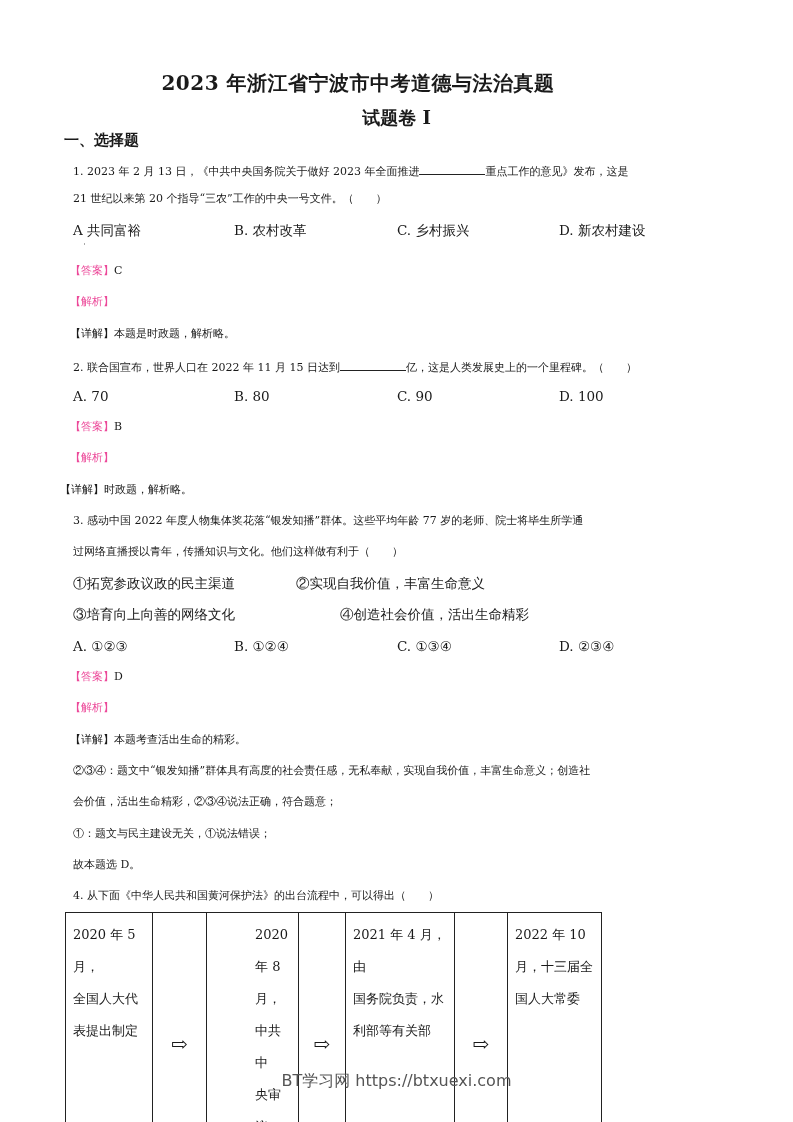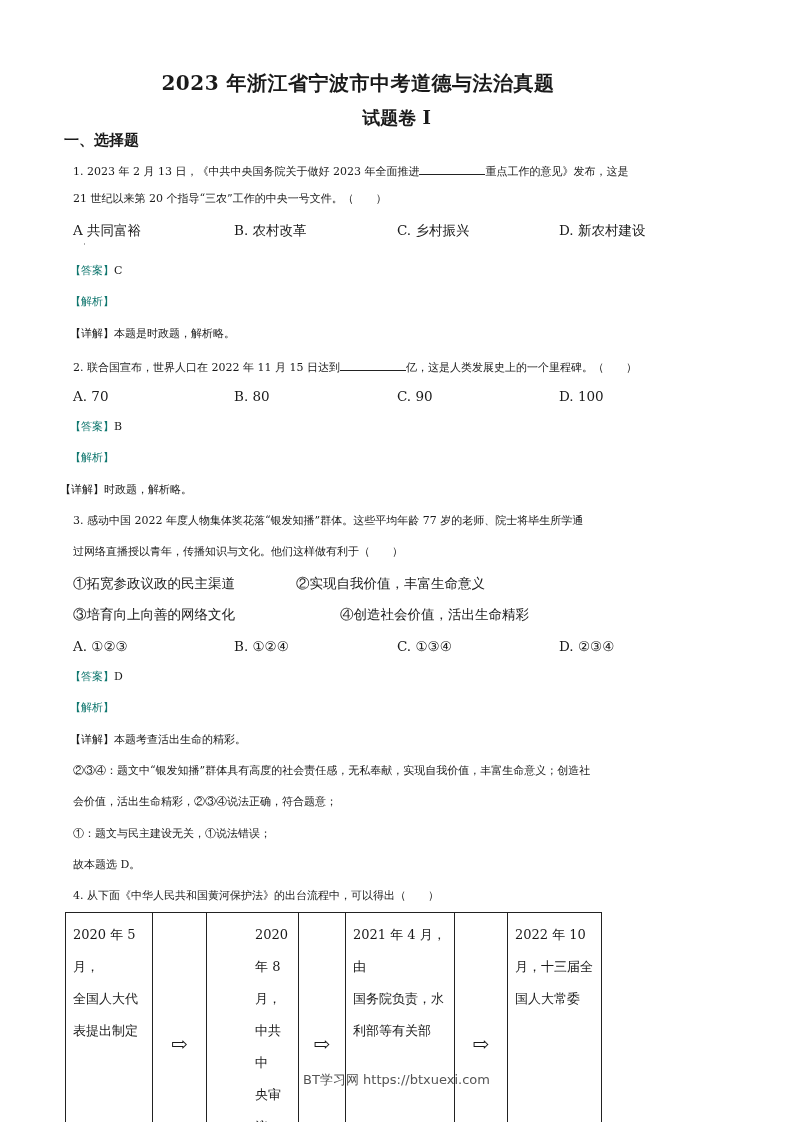--- a/index.html
+++ b/index.html
@@ -19,31 +19,31 @@
   }
   .line {
     position: absolute; left: 73px; font-size: 11px; line-height: 16px;
     white-space: nowrap;
   }
   .section {
     position: absolute; left: 64px; top: 131px; font-size: 15px; font-weight: bold;
   }
   .blank { display: inline-block; width: 66px; border-bottom: 1px solid #222; height: 13px; vertical-align: baseline; }
   .opt { position: absolute; font-size: 13.5px; line-height: 16px; white-space: nowrap; }
-  .blue { color: #0f766e; }
+  .blue { color: #ec4899; }
   .flow {
     position: absolute; left: 65px; top: 912px; border-collapse: collapse;
     font-size: 13px;
   }
   .flow td { border: 1px solid #222; padding: 0; vertical-align: top; }
   .flow .text-cell { padding: 6px 6px 0 7px; line-height: 32px; height: 96px; box-sizing: border-box; }
   .flow .arrow-cell { text-align: center; vertical-align: middle; font-size: 20px; }
   .footer {
     position: absolute; top: 1071px; left: 0; width: 793px; text-align: center;
-    font-family: "DejaVu Sans", "Liberation Sans", sans-serif; font-size: 13px; color: #555;
+    font-family: "DejaVu Sans", "Liberation Sans", sans-serif; font-size: 16px; color: #555;
   }
   .speck { position: absolute; left: 84px; top: 243px; width: 1px; height: 2px; background: #aaa; }
 </style>
 </head>
 <body>
 
 <div class="page">
 
   <div class="title">2023 年浙江省宁波市中考道德与法治真题</div>
   <div class="subtitle">试题卷 I</div>

